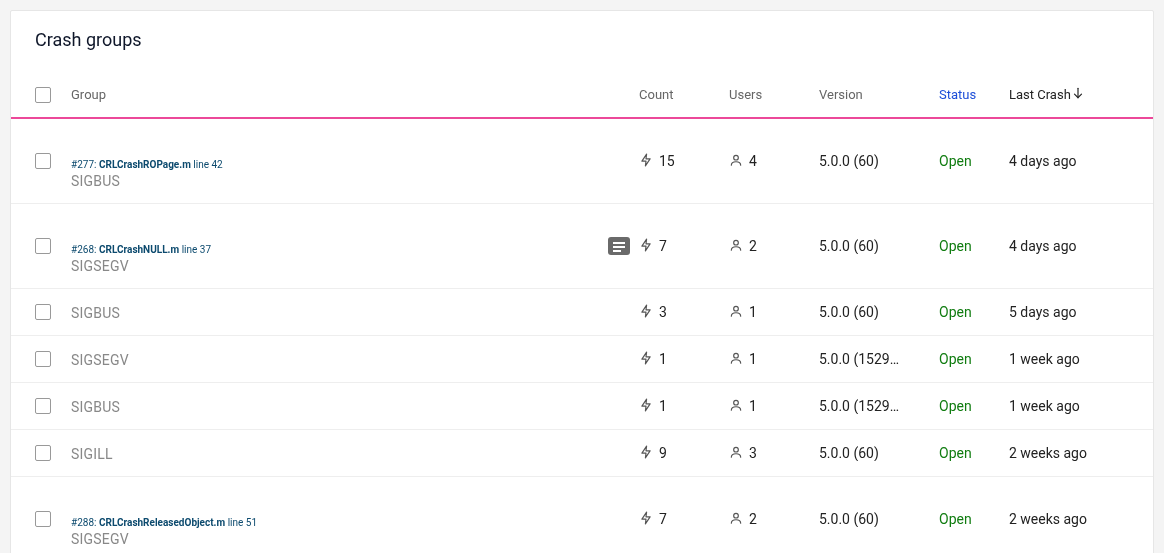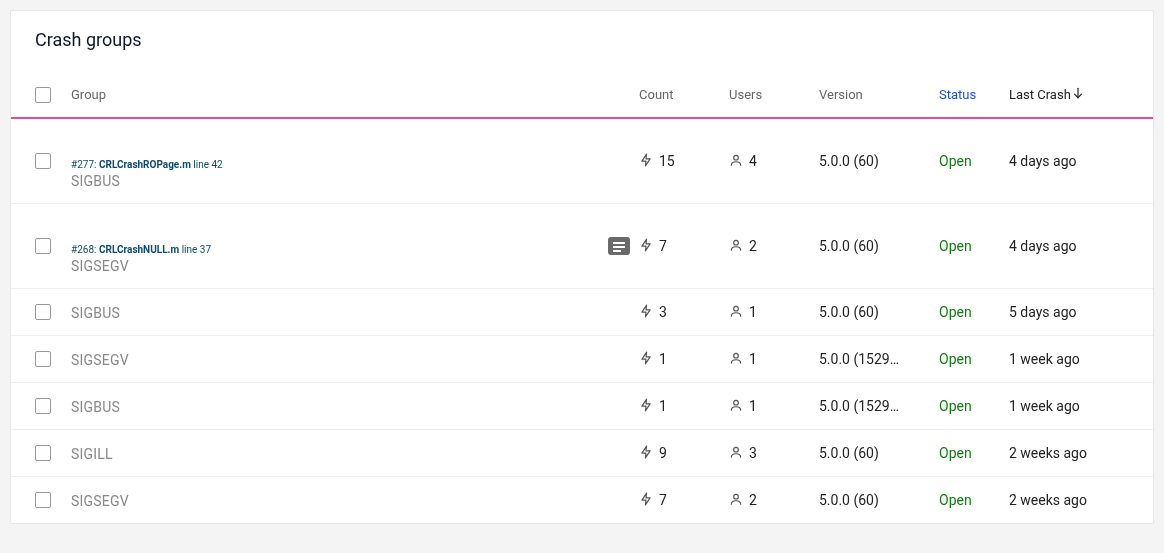--- a/index.html
+++ b/index.html
@@ -266,20 +266,21 @@
           </div>
           <div class="col-version">5.0.0 (60)</div>
           <div class="col-status">Open</div>
           <div class="col-last">2 weeks ago</div>
         </div>
         <div class="row">
           <div class="col-check">
             <div class="checkbox"></div>
           </div>
           <div class="col-group">
+            <div class="group-title"><span>#288:</span> <span class="file">CRLCrashReleasedObject.m</span> <span class="line">line 51</span></div>
             <div class="group-sig">SIGSEGV</div>
           </div>
           <div class="col-note"></div>
           <div class="col-count">
             <span><svg class="icon" viewBox="0 0 24 24" fill="none" stroke="#555" stroke-width="2" stroke-linecap="round" stroke-linejoin="round">
                 <polyline points="13 2 5 14 12 14 11 22 19 10 12 10 13 2"></polyline>
               </svg></span>
             <span>7</span>
           </div>
           <div class="col-users">

